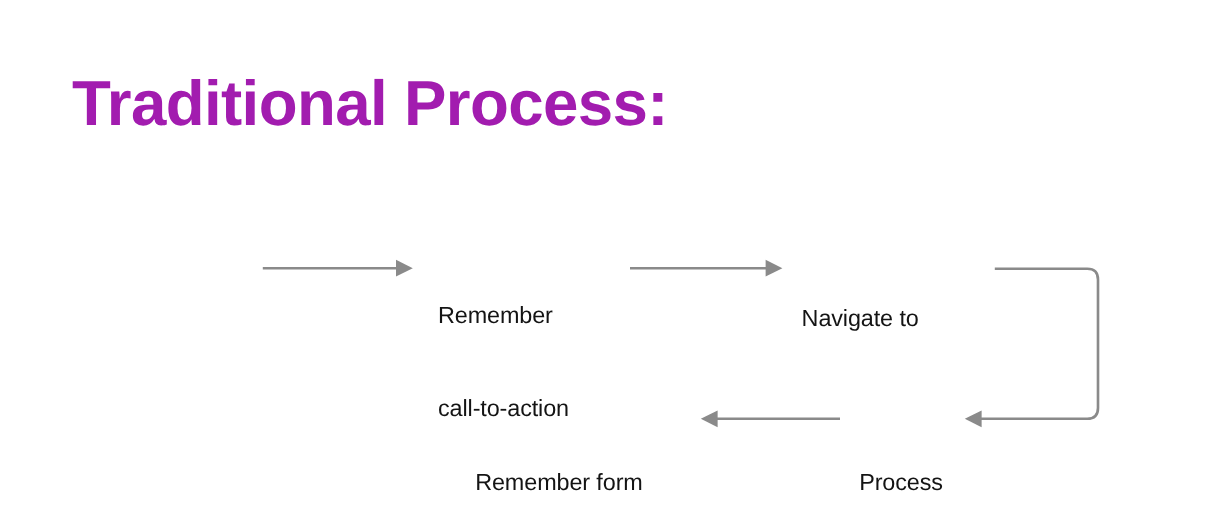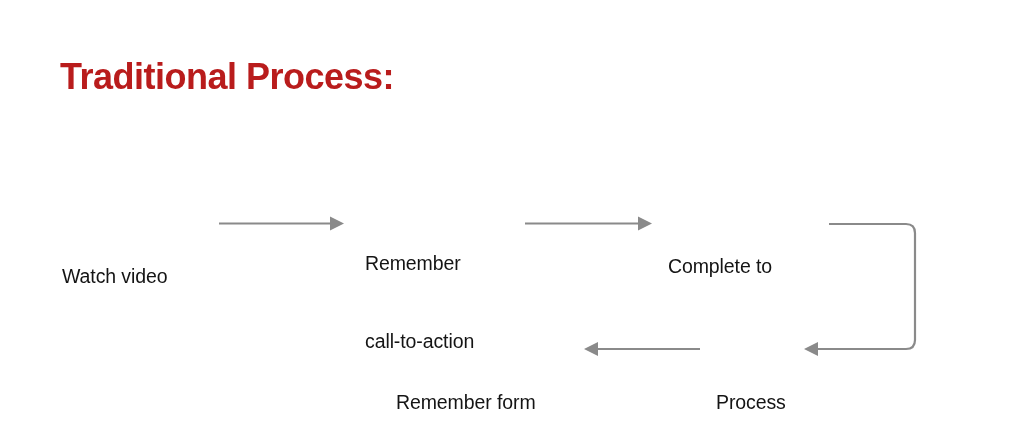--- a/index.html
+++ b/index.html
@@ -16,24 +16,24 @@
   #slide {
     position: relative;
     width: 1024px;
     height: 430px;
     background: #ffffff;
   }
   #page-title {
     position: absolute;
     left: 60px;
     top: 58px;
-    font-size: 36px;
+    font-size: 53px;
     font-weight: 700;
     letter-spacing: -0.5px;
-    color: #b91c1c;
+    color: #a21caf;
     line-height: 1.08;
     white-space: nowrap;
   }
   #flow-canvas {
     position: absolute;
     left: 0;
     top: 0;
     width: 1024px;
     height: 430px;
     pointer-events: none;
@@ -81,31 +81,28 @@
       <path d="M 829 224 L 906 224 Q 915 224 915 233 L 915 340 Q 915 349 906 349 L 817 349" fill="none" stroke="#8a8a8a" stroke-width="2.2" stroke-linecap="butt"></path>
       <polygon points="818,342 804,349 818,356" fill="#8a8a8a"></polygon>
     </g>
 
     <g>
       <line x1="700" y1="349" x2="597" y2="349" stroke="#8a8a8a" stroke-width="2.2" stroke-linecap="butt"></line>
       <polygon points="598,342 584,349 598,356" fill="#8a8a8a"></polygon>
     </g>
   </svg>
 
-  <div class="node" id="node-watch-video">
-    <span class="node-line">Watch video</span>
-  </div>
 
   <div class="node" id="node-remember-cta">
     <span class="node-line">Remember</span>
     <span class="node-line">call-to-action</span>
   </div>
 
   <div class="node" id="node-navigate-form">
-    <span class="node-line">Complete to</span>
+    <span class="node-line">Navigate to</span>
   </div>
 
   <div class="node" id="node-submit">
     <span class="node-line">Process</span>
   </div>
 
   <div class="node" id="node-complete-form">
     <span class="node-line">Remember form</span>
   </div>
 

